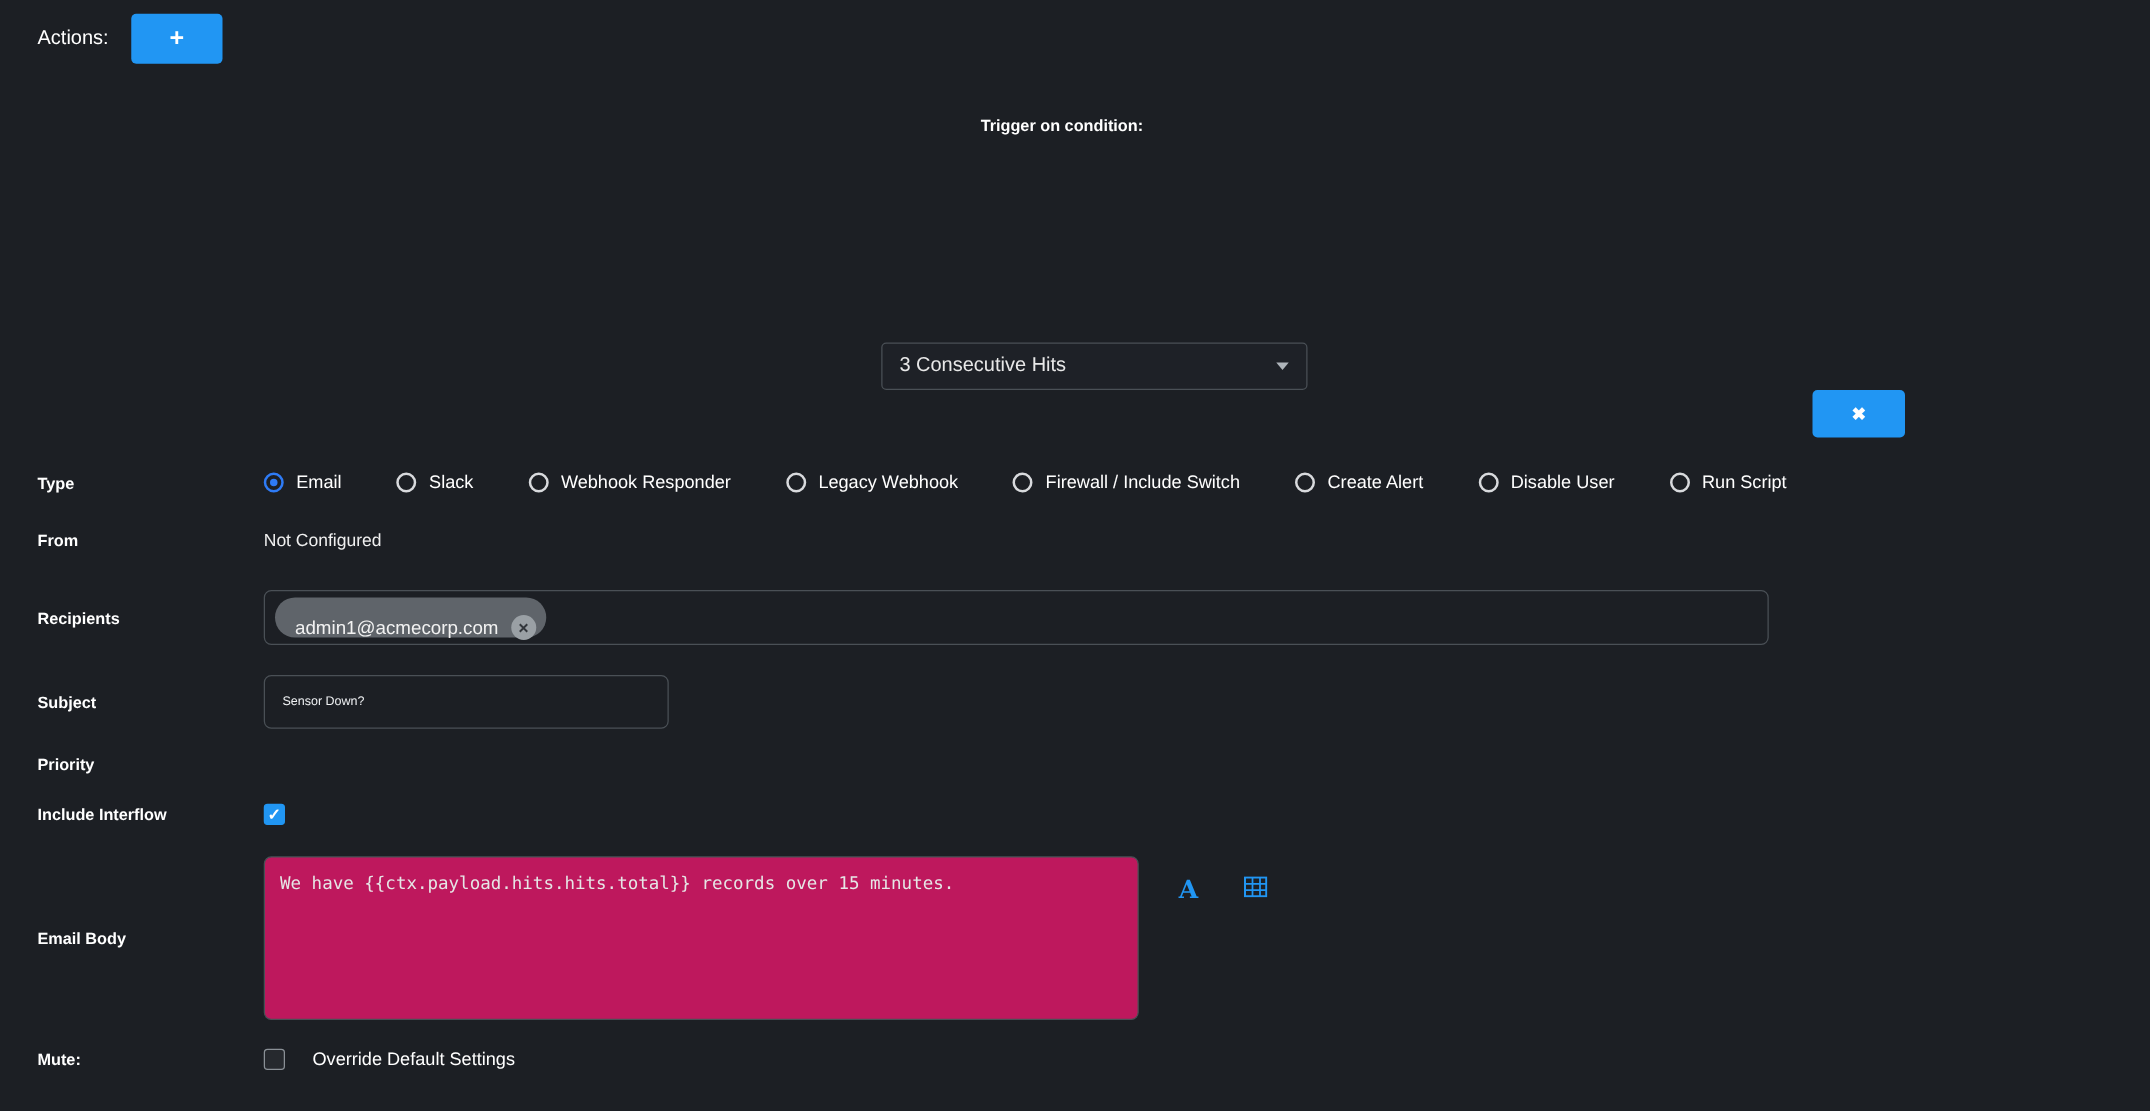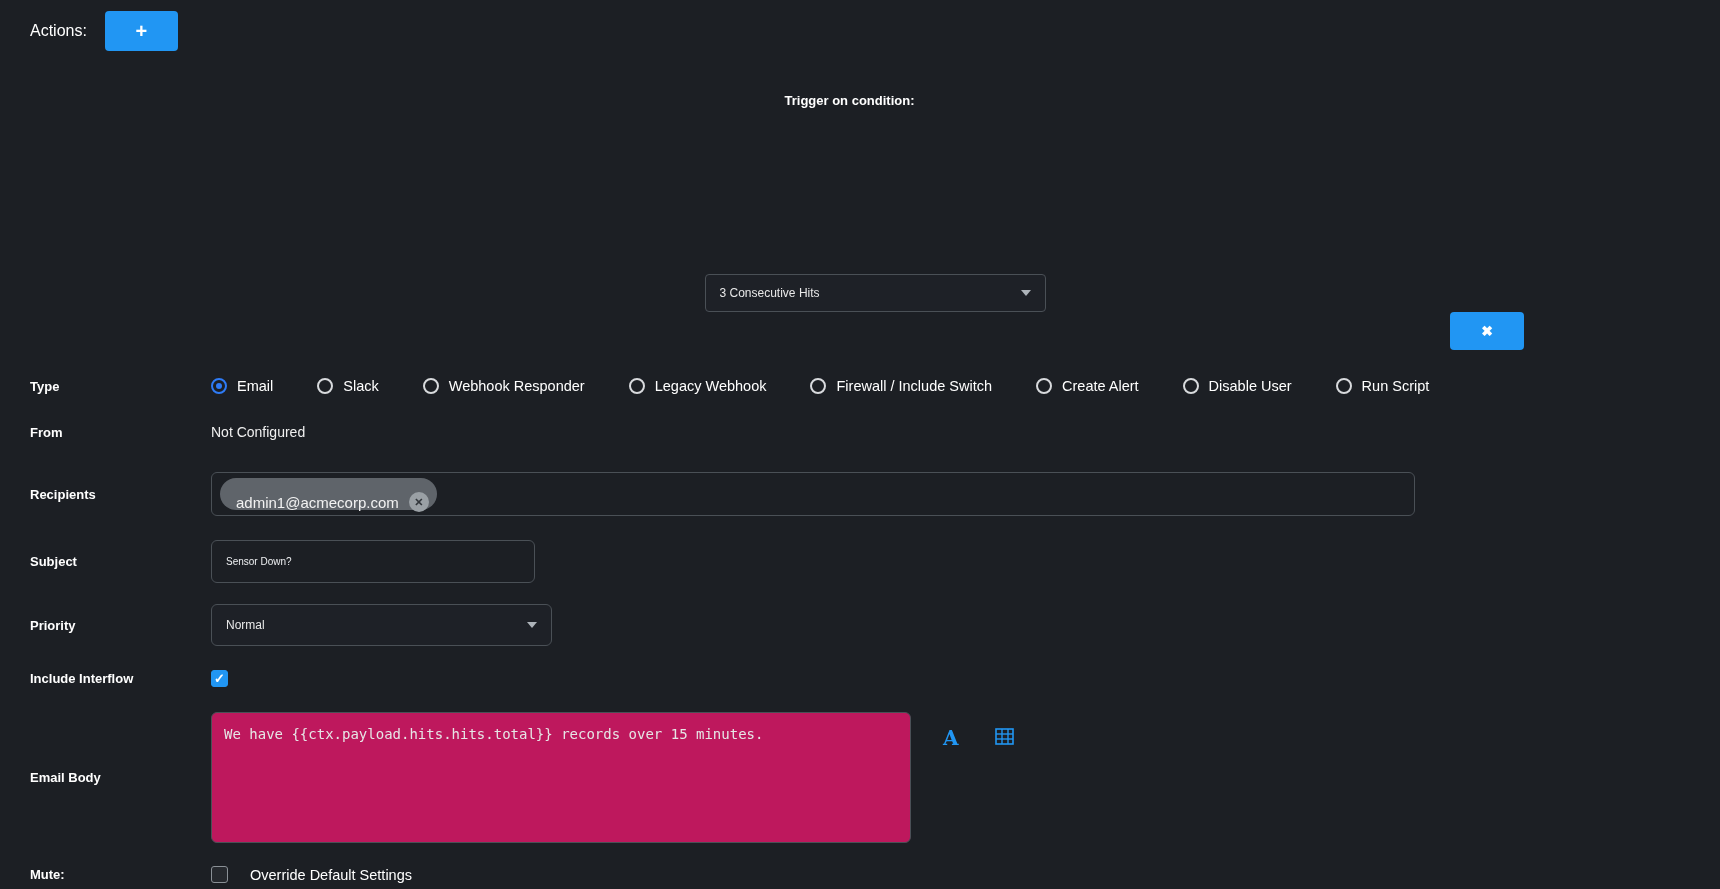--- a/index.html
+++ b/index.html
@@ -23,21 +23,21 @@
 
   
   .form { padding-left:30px; }
   .row { display:flex; align-items:center; }
   .label-col { width:181px; flex:0 0 181px; font-size:13px; font-weight:bold; color:#ffffff; }
 
   .row-trigger { margin-top:42px;flex-direction:column; }
   .select {
     width:341px; height:38px; background:#1e2127; border:1px solid #4a5056; border-radius:4px;
     display:flex; align-items:center; justify-content:space-between; padding:0 14px;
-    font-size:12px; color:#e8e8e8; cursor:pointer;
+    font-size:16px; color:#e8e8e8; cursor:pointer;
   }
   .caret { width:0; height:0; border-left:5px solid transparent; border-right:5px solid transparent; border-top:6px solid #aeb4ba; }
   .remove-btn { width:74px; height:38px; margin-left:auto; margin-right:196px; font-size:14px; font-weight:bold; }
 
   .row-type { margin-top:28px; }
   .radio-group { display:flex; align-items:center; gap:44px; }
   .radio-opt { display:flex; align-items:center; gap:10px; cursor:pointer; }
   .radio {
     width:16px; height:16px; border:2px solid #d8dadd; border-radius:50%;
     position:relative; flex:0 0 16px; background:transparent;
@@ -185,24 +185,20 @@
       </div>
     </div>
 
     <div class="row row-subject">
       <div class="label-col">Subject</div>
       <input class="text-input" type="text" value="Sensor Down?" style="">
     </div>
 
     <div class="row row-priority">
       <div class="label-col">Priority</div>
-      <div class="select priority-select">
-        <span>Normal</span>
-        <span class="caret"></span>
-      </div>
     </div>
 
     <div class="row row-interflow">
       <div class="label-col">Include Interflow</div>
       <span class="checkbox checked">
         <span class="check">✓</span>
       </span>
     </div>
 
     <div class="row row-body">

